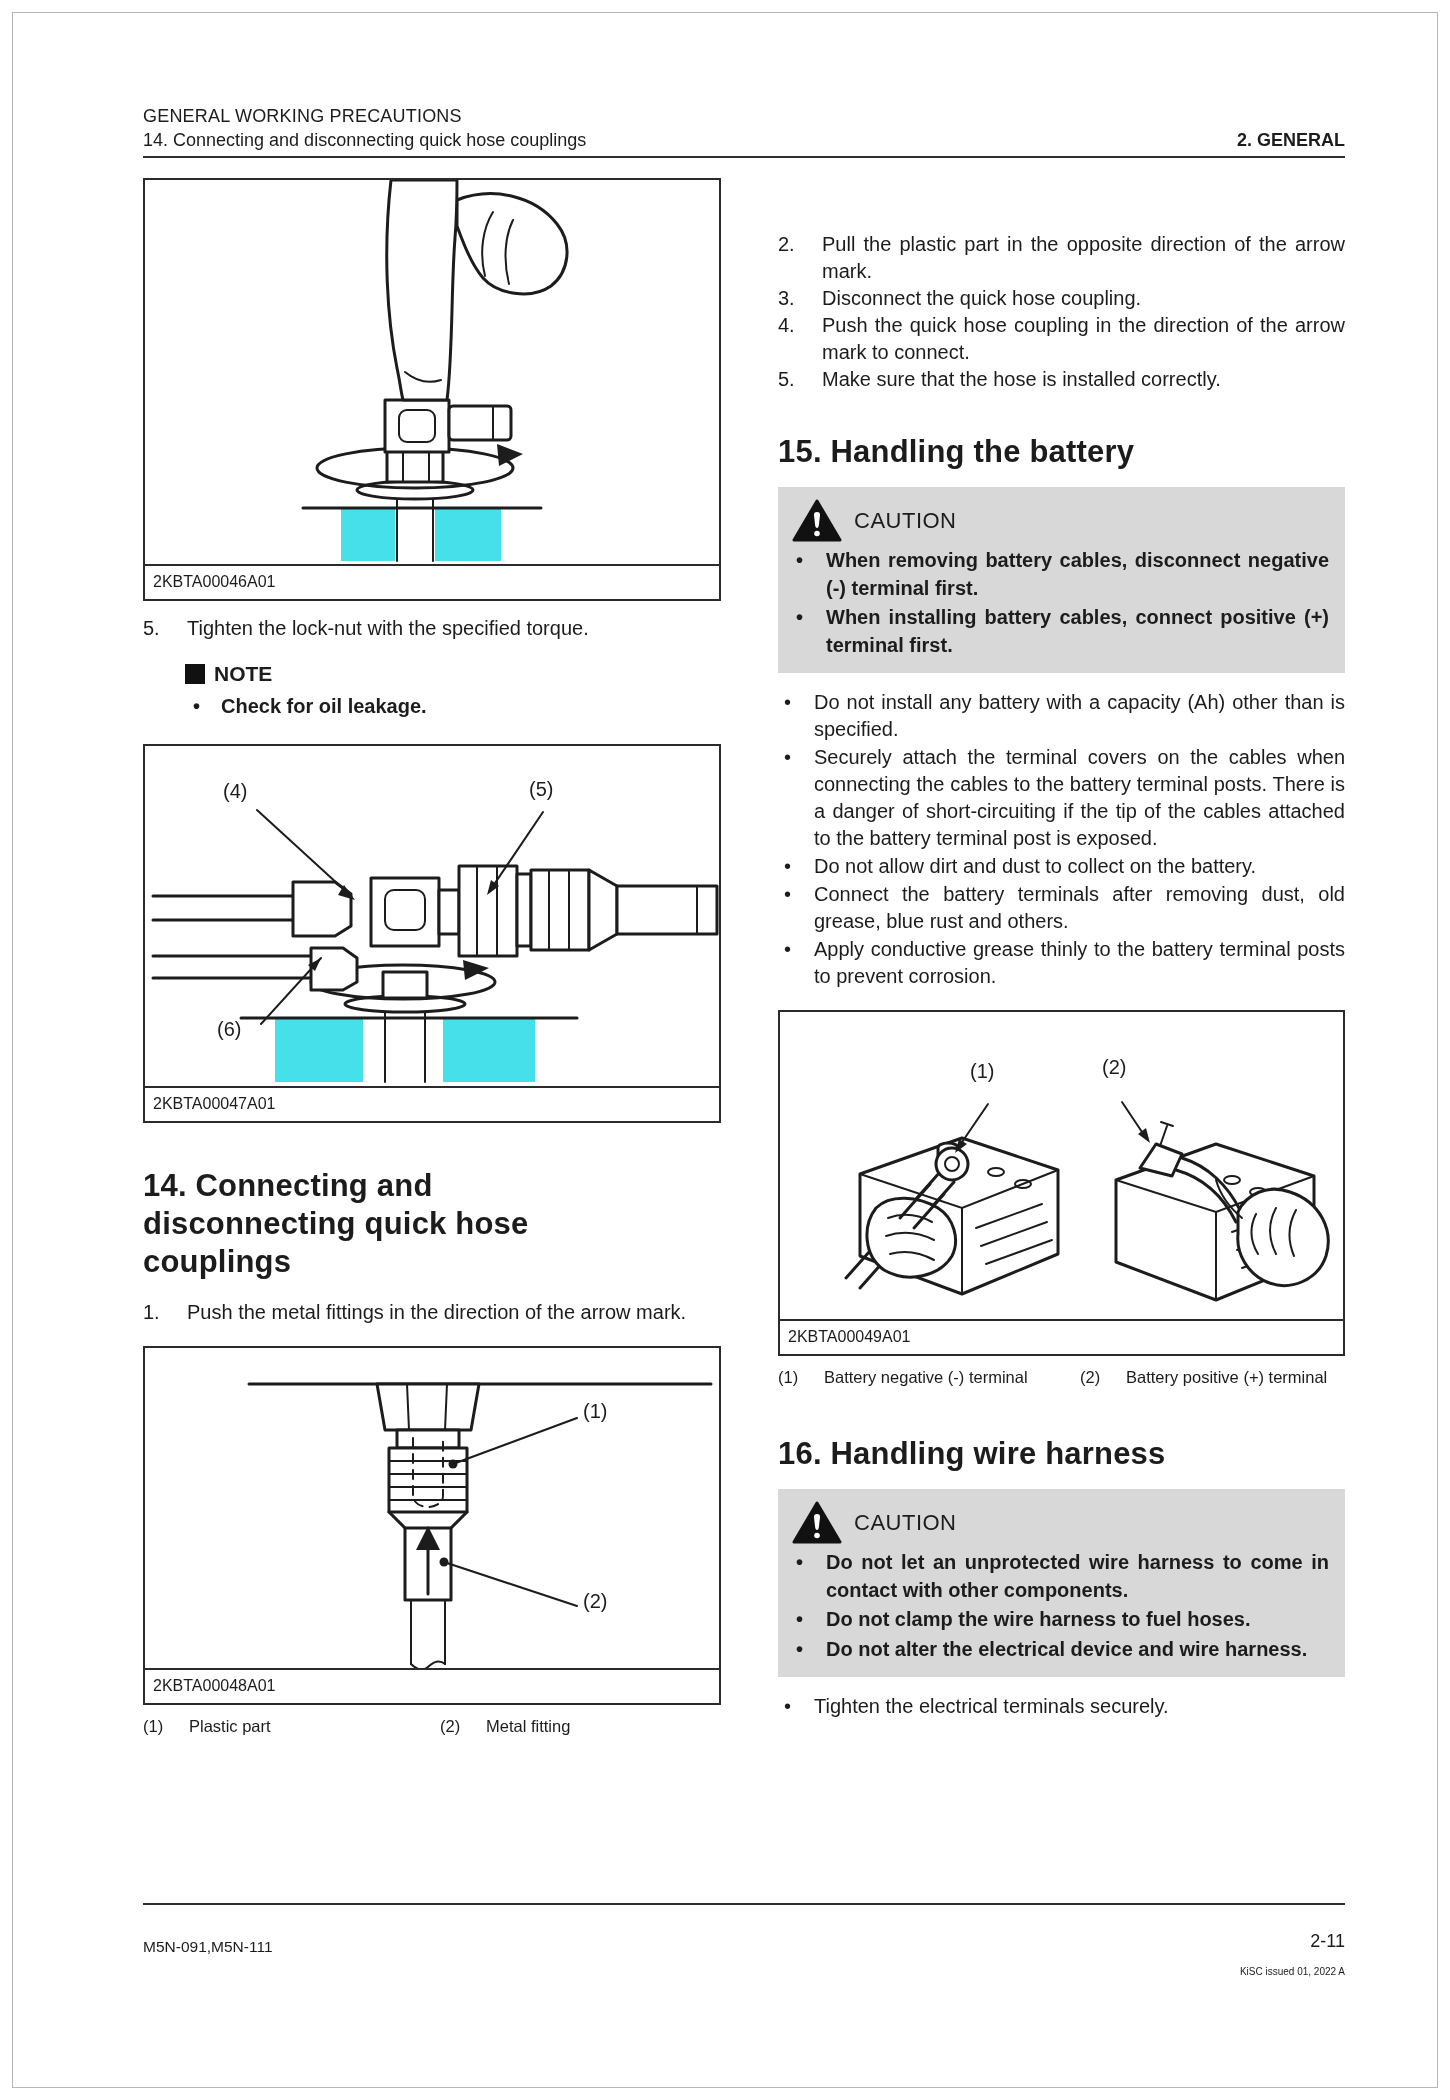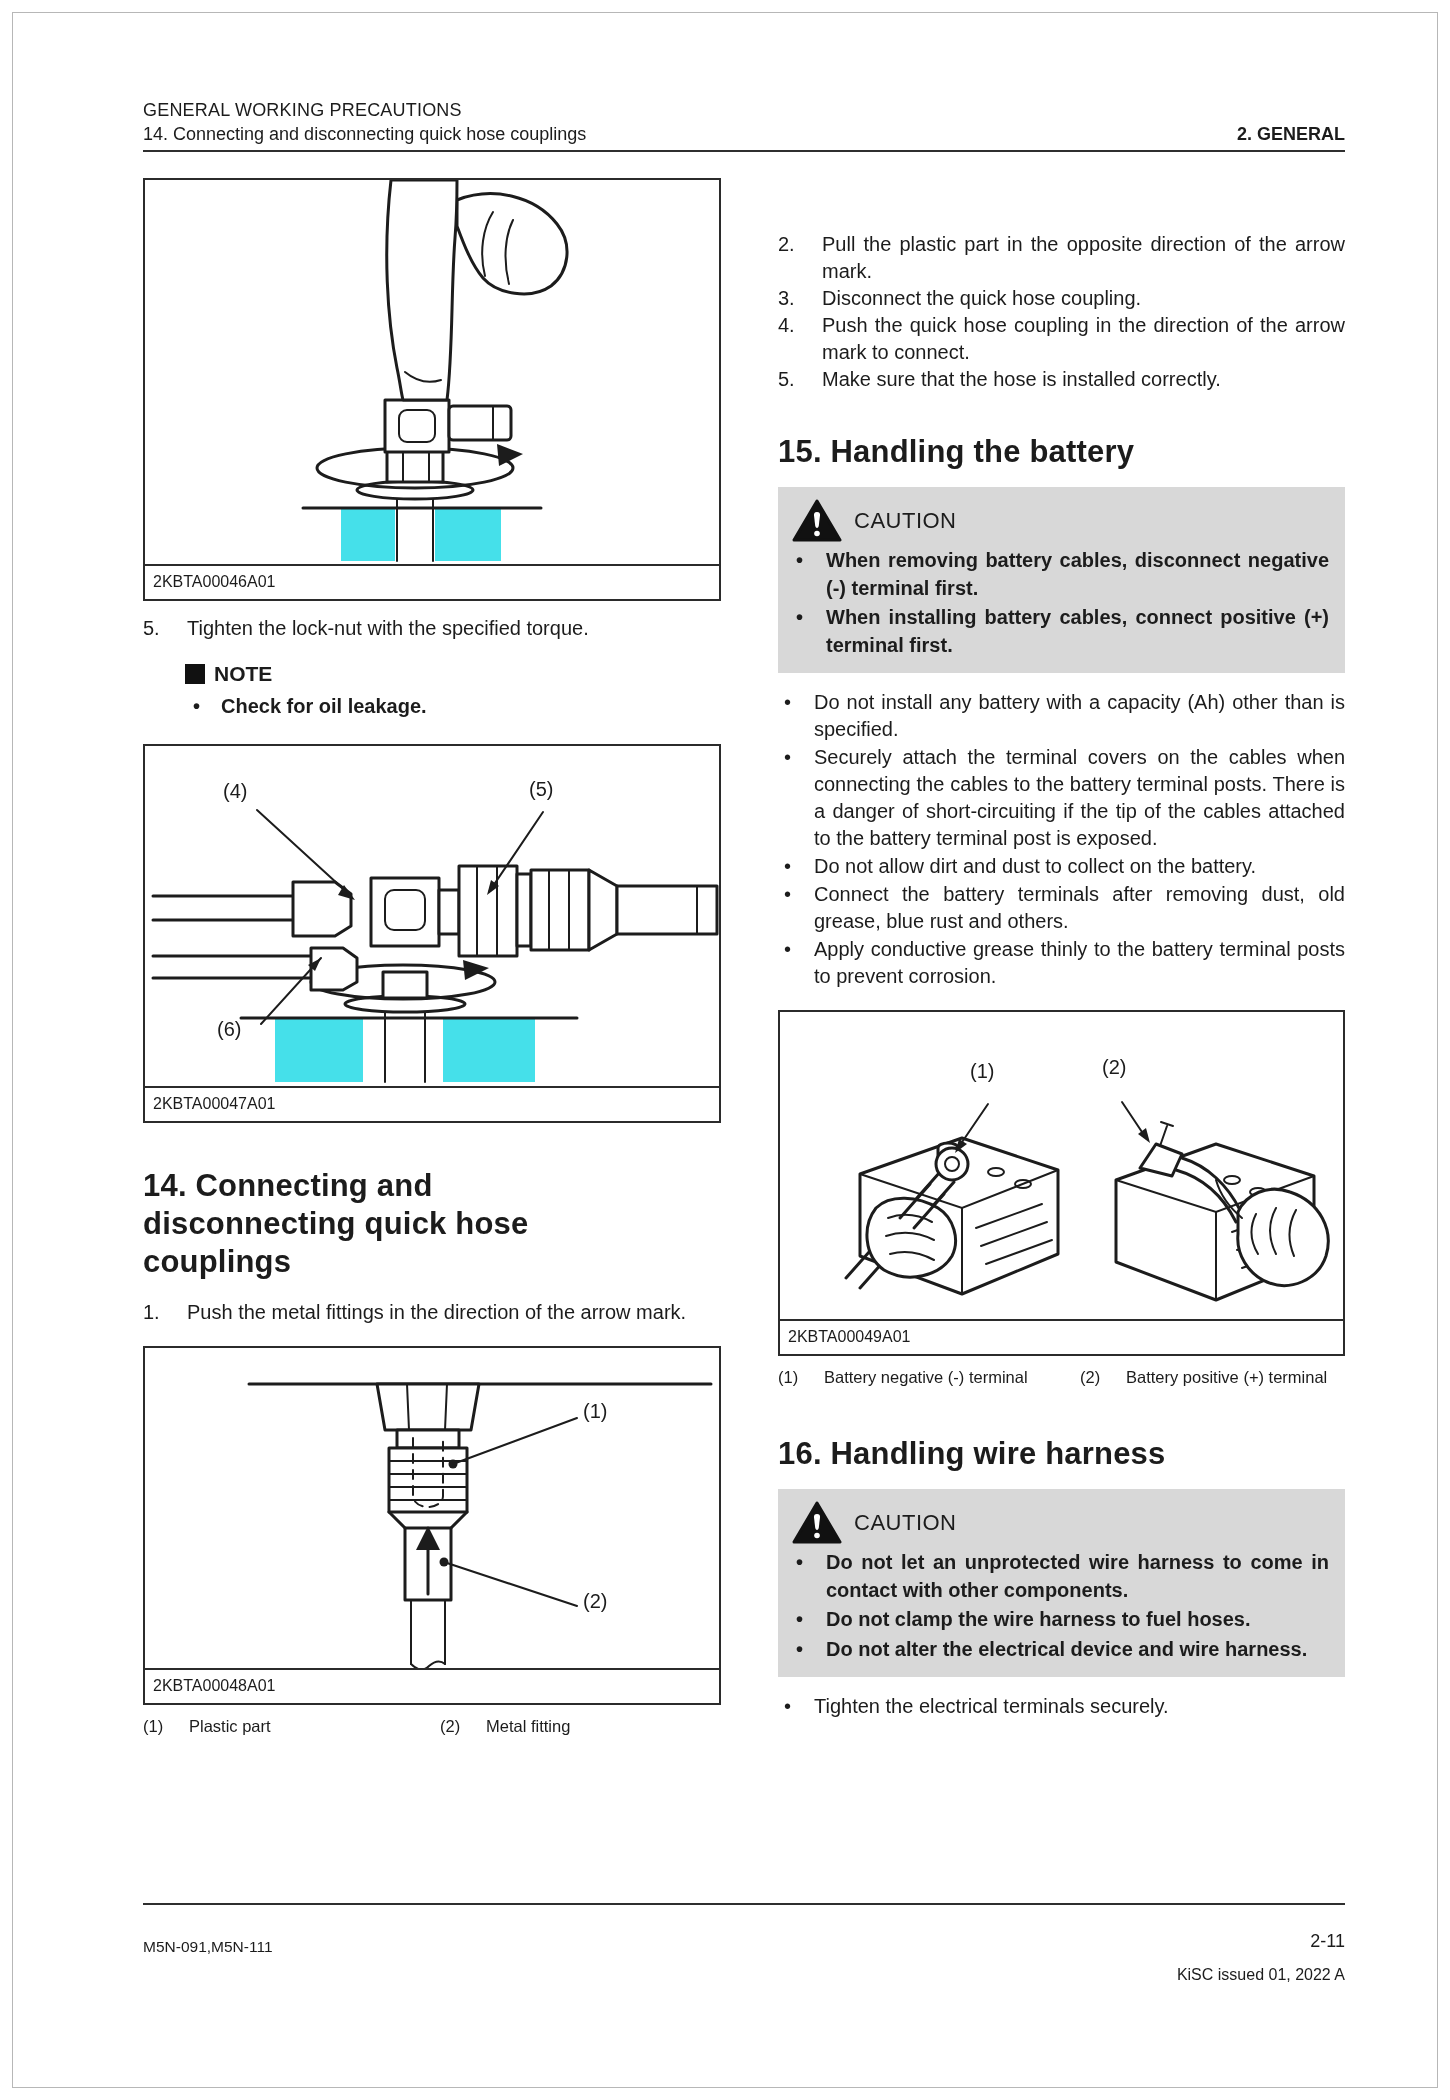--- a/index.html
+++ b/index.html
@@ -11,31 +11,31 @@
   *{box-sizing:border-box;margin:0;padding:0;}
   html,body{background:#fff;}
   body{
     width:1450px;height:2100px;position:relative;overflow:hidden;
     font-family:"Liberation Sans", sans-serif;color:var(--ink);
     -webkit-font-smoothing:antialiased;
   }
   .sheet{position:absolute;left:12px;top:12px;right:12px;bottom:12px;border:1px solid #b7b7b7;background:#fff;}
 
   
-  .header{position:absolute;left:143px;top:100px;width:1202px;}
+  .header{position:absolute;left:143px;top:106px;width:1202px;}
   .hdr-line1{font-size:18px;letter-spacing:.2px;}
   .hdr-row{display:flex;justify-content:space-between;align-items:baseline;margin-top:3px;}
   .hdr-line2{font-size:18px;}
   .hdr-chapter{font-size:18px;font-weight:700;}
   .hdr-rule{border-bottom:2px solid var(--rule);margin-top:5px;}
 
   .footer-rule{position:absolute;left:143px;top:1903px;width:1202px;border-top:2px solid var(--rule);}
   .footer-left{position:absolute;left:143px;top:1938px;font-size:15.5px;}
   .footer-page{position:absolute;right:105px;top:1931px;font-size:18px;}
-  .footer-issue{position:absolute;right:105px;top:1966px;font-size:16px;}
+  .footer-issue{position:absolute;right:105px;top:1966px;font-size:10px;}
 
   
   .col{position:absolute;top:178px;}
   .col-left{left:143px;width:578px;}
   .col-right{left:778px;width:567px;top:231px;}
 
   
   .step{display:grid;grid-template-columns:44px 1fr;font-size:20px;line-height:27px;}
   .step .txt{text-align:justify;}
   .para-gap{margin-top:14px;}

